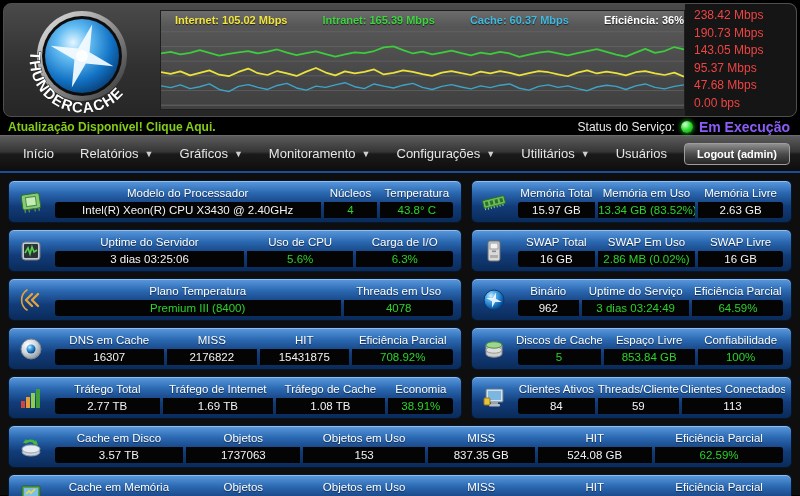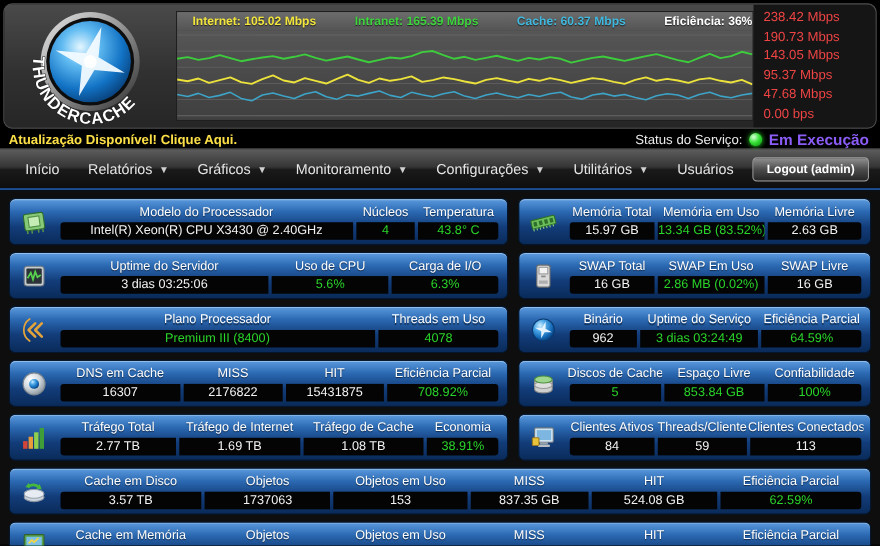--- a/index.html
+++ b/index.html
@@ -14,21 +14,21 @@
     padding:0 0 0 14px;font-size:11px;font-weight:bold;white-space:nowrap;justify-content:space-between;}
   .legend span{text-shadow:0 1px 1px rgba(0,0,0,.65);}
   .plot{flex:1;position:relative;background:linear-gradient(180deg,#565656 0%,#474747 60%,#404040 100%);}
   .plot svg{position:absolute;left:0;top:0;width:100%;height:100%;}
   .yaxis{flex:0 0 98px;background:#151515;color:#ef4444;font-size:12px;display:flex;flex-direction:column;
     justify-content:space-between;padding:5px 4px 6px 9px;border-radius:0 7px 7px 0;}
   .yaxis div{line-height:13px;}
 
   
   .alertbar{height:17px;display:flex;align-items:center;justify-content:space-between;padding:1px 10px 0 8px;background:#000;}
-  .update{color:#fde047;font-weight:bold;font-size:12px;cursor:pointer;}
+  .update{color:#84cc16;font-weight:bold;font-size:12px;cursor:pointer;}
   .status{display:flex;align-items:center;gap:6px;color:#eaeaea;font-size:12px;}
   .dot{width:12px;height:12px;border-radius:50%;background:radial-gradient(circle at 35% 30%,#d9ffd9,#35e235 45%,#0c8a0c 95%);
     box-shadow:0 0 5px #2ae02a;}
   .running{color:#8b5cf6;font-weight:bold;font-size:14px;}
 
   
   .nav{height:35px;background:linear-gradient(180deg,#5c5c5c 0%,#353535 45%,#1a1a1a 52%,#0e0e0e 100%);
     border-top:1px solid #6a6a6a;display:flex;align-items:center;padding:0 10px;}
   .nav a{color:#e6e6e6;font-size:13px;text-decoration:none;padding:0 13px;display:flex;align-items:center;gap:6px;cursor:pointer;}
   .caret{font-size:9px;color:#cfcfcf;}
@@ -288,21 +288,21 @@
         <svg width="26" height="26" viewBox="0 0 26 26">
           <path d="M9 3 A 12 12 0 0 0 9 23" stroke="#e2a23c" stroke-width="1.6" fill="none" stroke-linecap="round"></path>
           <g stroke="#e2a23c" stroke-width="2.4" fill="none" stroke-linecap="round" stroke-linejoin="round">
             <path d="M14 7 L8 13 L14 19"></path>
               <path d="M20 7 L14 13 L20 19"></path>
           </g>
         </svg>
       </div>
       <div class="cols">
         <div class="col" style="width:72%">
-            <div class="hdr">Plano Processador</div>
+            <div class="hdr">Plano Temperatura</div>
             <div class="val g">Premium III (8400)</div>
           </div>
         <div class="col" style="width:28%">
             <div class="hdr">Threads em Uso</div>
             <div class="val g">4078</div>
           </div>
       </div>
     </div>
     <div class="panel pr">
       <div class="ibox">

